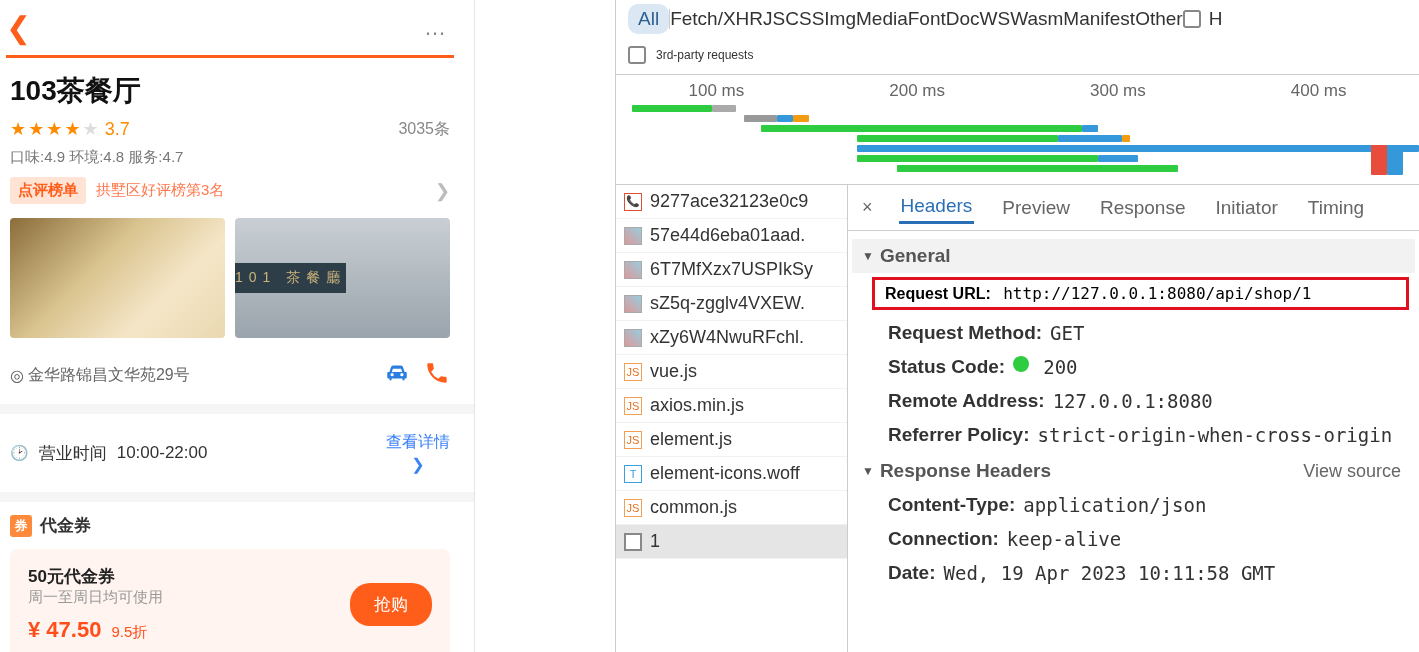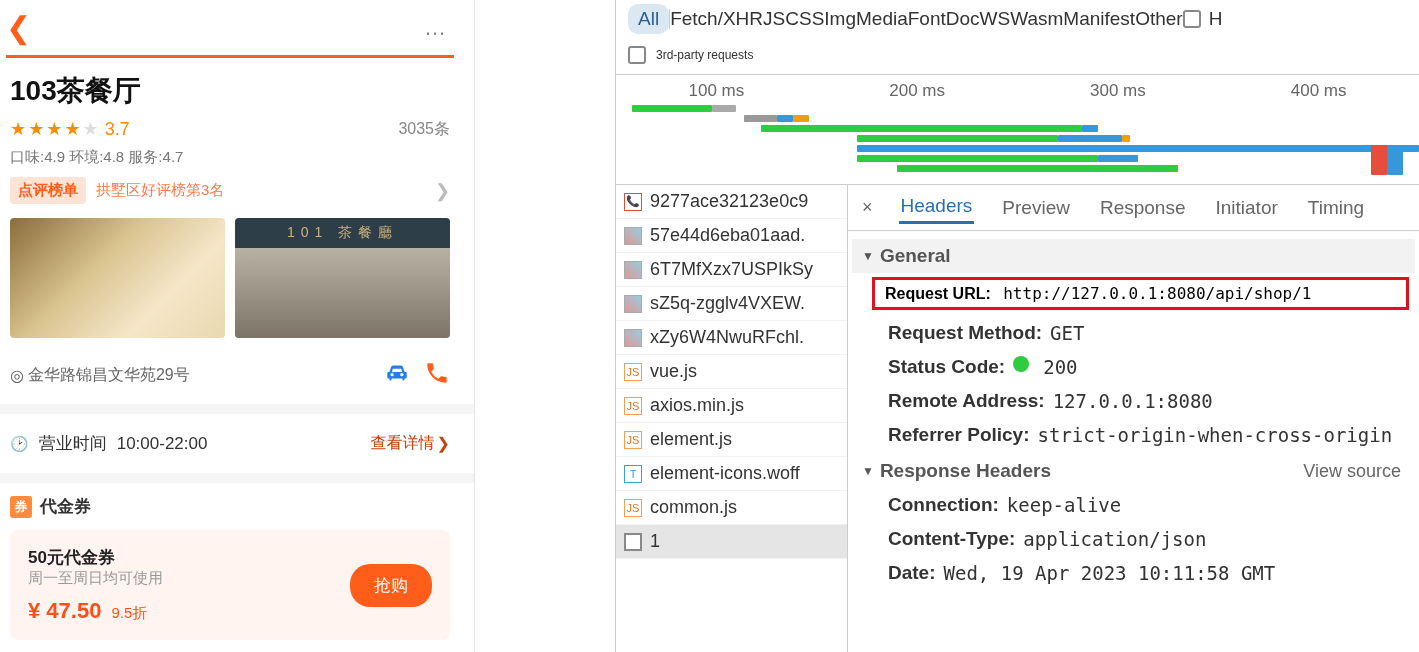--- a/index.html
+++ b/index.html
@@ -21,37 +21,37 @@
   .rating-num { color:#ff8a00; font-size:18px; margin-left:4px; }
   .review-count { color:#888; font-size:16px; }
   .metrics { font-size:15px; color:#777; padding:4px 4px 6px 4px; }
   .rank-row { display:flex; align-items:center; gap:10px; padding:4px 4px 10px 4px; position:relative; }
   .rank-badge { background:#ffe4d6; color:#ff5d1a; font-size:15px; font-weight:600; padding:4px 8px; border-radius:3px; }
   .rank-text { color:#ff794d; font-size:15px; }
   .chev { margin-left:auto; color:#bbb; font-size:18px; }
   .photos { display:flex; gap:10px; padding:4px; }
   .photo { flex:1; height:120px; border-radius:4px; background:#ccc; position:relative; overflow:hidden; }
   .ph1 { background:linear-gradient(135deg,#8a6d3b 0%,#d9c38f 40%,#f5e6c8 70%,#e9d8b0 100%); }
-  .ph2 { background:linear-gradient(#c9cfd4,#9aa4ac); display:flex; flex-direction:column; }
+  .ph2 { background:linear-gradient(#c9cfd4,#9aa4ac); display:flex; flex-direction:row;align-items:center; }
   .storefront-sign { background:#2e3e48; color:#cbb37a; text-align:center; font-size:14px; letter-spacing:6px; padding:6px 0; }
   .storefront-body { flex:1; background:linear-gradient(#b8b2a4,#7d7468); }
   .addr-row { display:flex; align-items:center; justify-content:space-between; padding:18px 4px 14px 4px; }
   .addr { color:#666; font-size:16px; display:flex; align-items:center; gap:4px; }
   .pin-icon { font-size:16px; }
   .addr-icons { display:flex; gap:14px; align-items:center; }
   .car-icon svg, .phone-icon svg { width:26px; height:26px; }
 
   .divider { height:10px; background:#f5f5f5; margin:0 -20px 0 -6px; }
 
   .hours-row { display:flex; align-items:center; justify-content:space-between; padding:18px 4px; }
   .hours-left { display:flex; align-items:center; gap:10px; color:#333; font-size:17px; }
   .clock-icon { font-size:15px; }
   .hours-label { color:#333; }
   .hours-val { color:#333; }
-  .detail-link { color:#c2410c; font-size:16px; display:flex; align-items:center; gap:2px; }
+  .detail-link { color:#3b82f6; font-size:16px; display:flex; align-items:center; gap:2px;flex-direction:column; }
 
   .voucher-section { padding:12px 4px; }
   .voucher-head { display:flex; align-items:center; gap:8px; font-size:17px; font-weight:600; color:#333; margin-bottom:12px; }
   .ticket-icon { width:22px; height:22px; background:#ff8a3c; color:#fff; font-size:13px; display:flex; align-items:center; justify-content:center; border-radius:3px; }
   .voucher-card { background:#fff4ef; border-radius:8px; padding:16px 18px; display:flex; align-items:center; }
   .v-left { flex:1; }
   .v-title { font-size:17px; font-weight:700; color:#222; margin-bottom:0; }
   .v-sub { font-size:15px; color:#999; margin-bottom:10px; }
   .v-price { display:flex; align-items:baseline; gap:10px; }
   .v-price-main { color:#ff4e1a; font-size:22px; font-weight:700; }
@@ -340,26 +340,26 @@
             </div>
 
           <div class="resp-head">
             <span style="display:flex;align-items:center;gap:6px">
                 <span class="disclosure">▼</span>
                 <span>Response Headers</span>
               </span>
             <span class="view-src">View source</span>
           </div>
           <div class="kv">
+              <span class="k">Content-Type:</span>
+              <span class="v">application/json</span>
+            </div>
+          <div class="kv">
               <span class="k">Connection:</span>
               <span class="v">keep-alive</span>
-            </div>
-          <div class="kv">
-              <span class="k">Content-Type:</span>
-              <span class="v">application/json</span>
             </div>
           <div class="kv">
               <span class="k">Date:</span>
               <span class="v">Wed, 19 Apr 2023 10:11:58 GMT</span>
             </div>
         </div>
       </div>
     </div>
   </div>
 </div>

